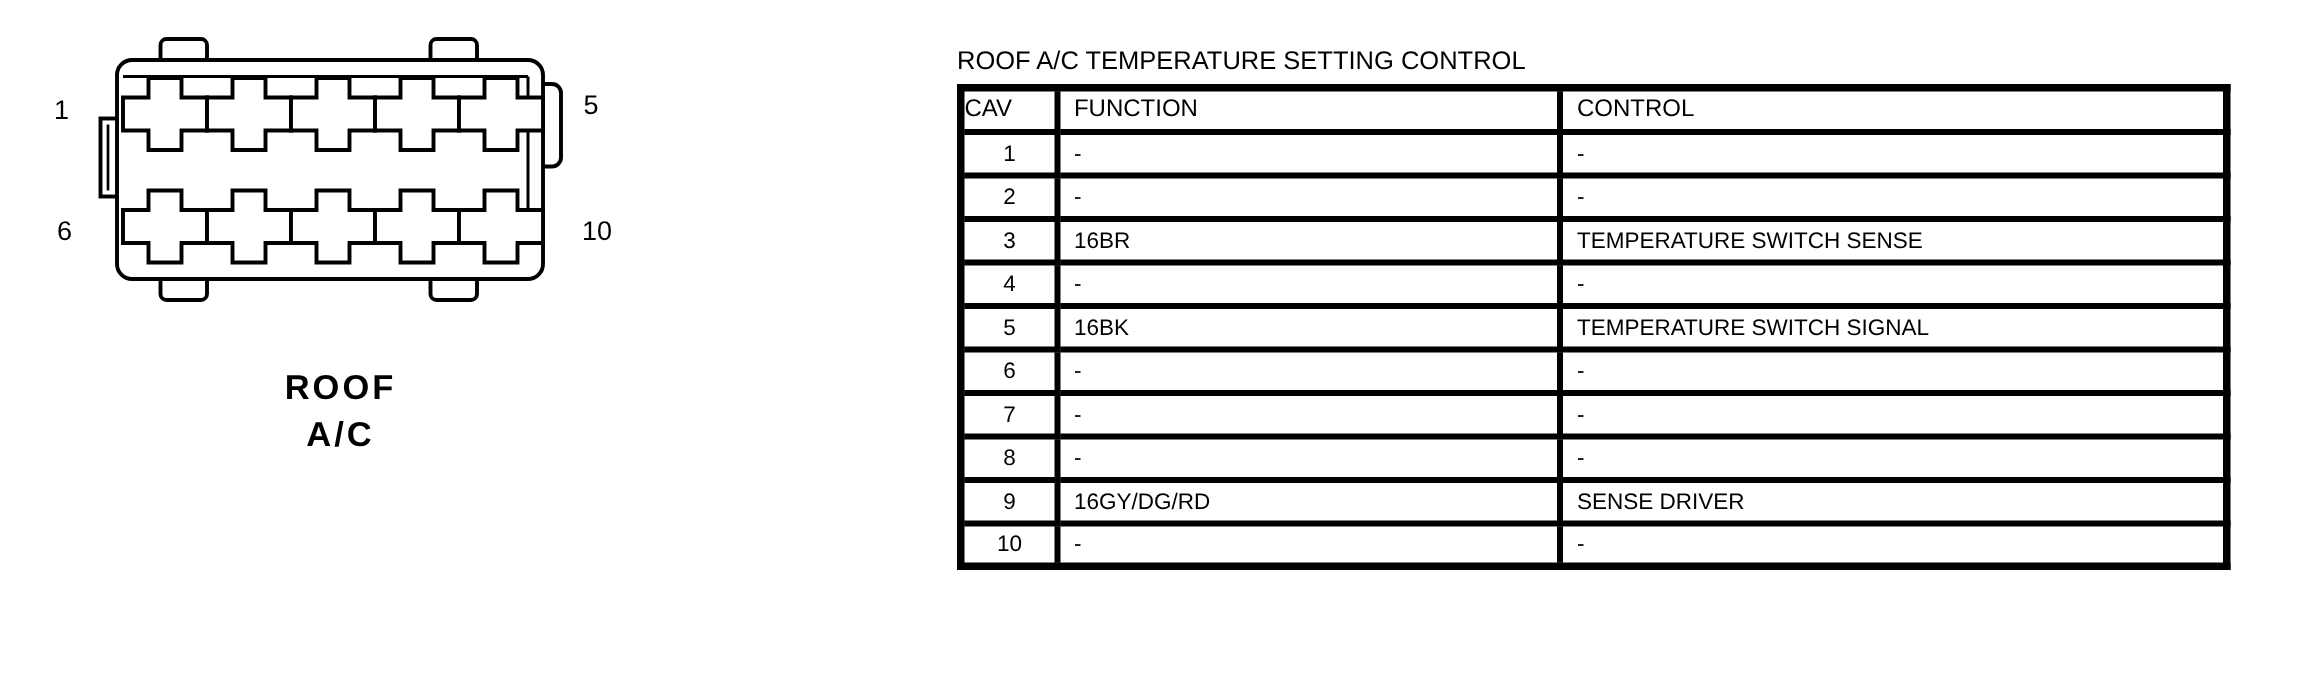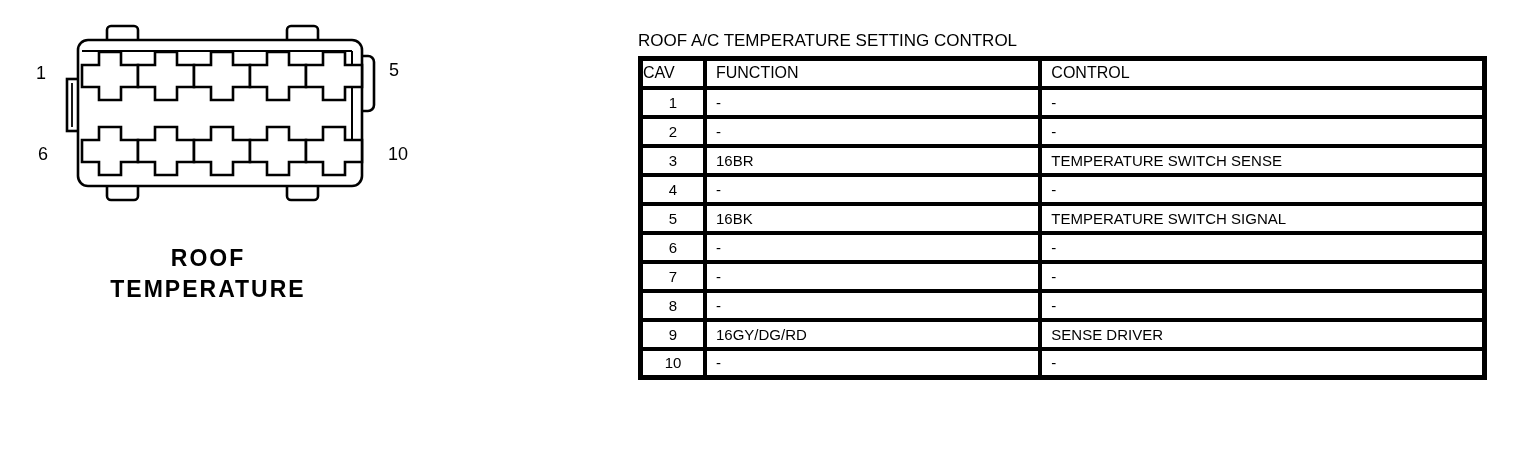--- a/index.html
+++ b/index.html
@@ -14,21 +14,21 @@
   .page { position: absolute; inset: 0; background: #ffffff; }
 
   
   .connector-wrap {
     position: absolute; left: 20px; top: 8px;
     width: 400px; height: 210px;
   }
   .connector-wrap svg { width: 100%; height: 100%; }
 
   .connector-caption {
-    position: absolute; left: 8px; top: 243px;
+    position: absolute; left: 27px; top: 243px;
     width: 400px;
     text-align: center;
     font-weight: bold;
     font-size: 23px;
     line-height: 31px;
     letter-spacing: 2px;
   }
 
   
   .table-title {
@@ -103,21 +103,21 @@
         <text x="21" y="71">1</text>
         <text x="374" y="68">5</text>
         <text x="23" y="152">6</text>
         <text x="378" y="152">10</text>
       </g>
     </svg>
   </div>
 
   <div class="connector-caption">
       <div>ROOF</div>
-      <div>TEMPERATURE</div>
+      <div>A/C</div>
     </div>
 
   <div class="table-title">ROOF A/C TEMPERATURE SETTING CONTROL</div>
 
   <table class="pinout">
     <thead>
       <tr>
         <th class="col-cav">CAV</th>
         <th class="col-circuit">FUNCTION</th>
         <th class="col-function">CONTROL</th>

